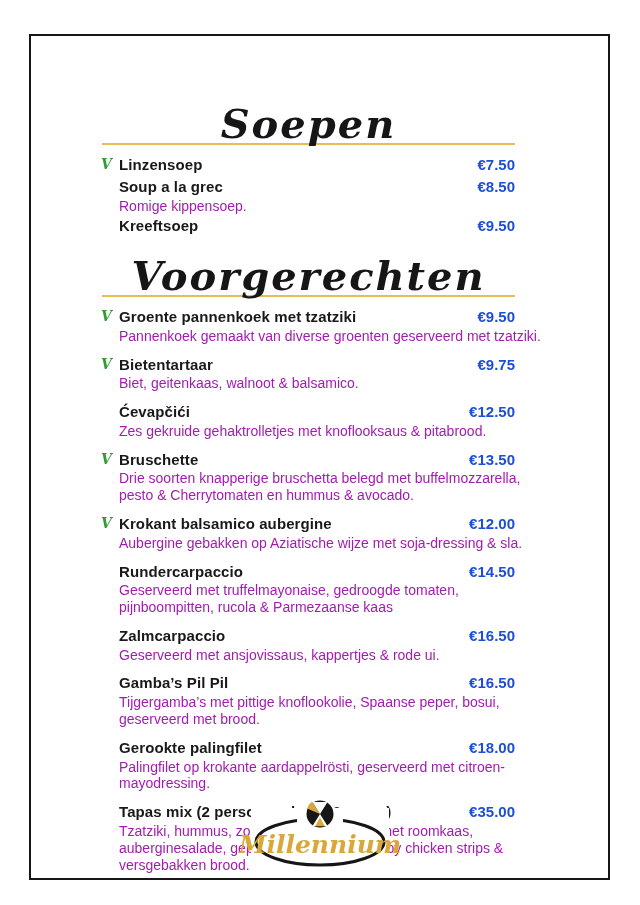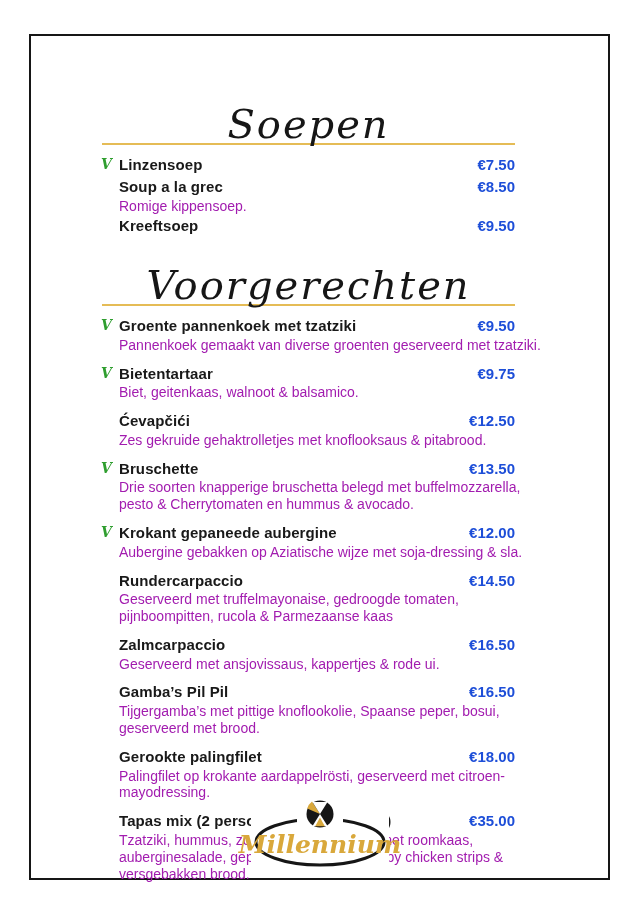--- a/index.html
+++ b/index.html
@@ -20,27 +20,27 @@
     box-sizing: border-box;
     border: 2px solid #161616;
     background: #ffffff;
   }
   .content {
     position: absolute;
     left: 71px;
     top: 64px;
     width: 413px;
   }
-  .menu-section + .menu-section { margin-top: 25px; }
+  .menu-section + .menu-section { margin-top: 16px; }
   .section-title {
     margin: 0;
     text-align: center;
     font-family: "DejaVu Serif", serif;
     font-style: italic;
-    font-weight: normal;
+    font-weight: bold;
     font-size: 40px;
     line-height: 1.2;
     color: #161616;
     letter-spacing: 2px;
   }
   .section-underline {
     height: 2px;
     background: #E5BC56;
     margin-top: -5px;
   }
@@ -175,21 +175,21 @@
       <span class="veg-mark">V</span>
       <span class="item-name">Bruschette</span>
       <span class="item-price">€13.50</span>
     </div>
     <div class="item-desc">Drie soorten knapperige bruschetta belegd met buffelmozzarella, pesto &amp; Cherrytomaten en hummus &amp; avocado.</div>
   </div>
 
   <div class="menu-item">
     <div class="item-row">
       <span class="veg-mark">V</span>
-      <span class="item-name">Krokant gepaneede aubergine</span>
+      <span class="item-name">Krokant balsamico aubergine</span>
       <span class="item-price">€12.00</span>
     </div>
     <div class="item-desc">Aubergine gebakken op Aziatische wijze met soja-dressing &amp; sla.</div>
   </div>
 
   <div class="menu-item">
     <div class="item-row">
 
       <span class="item-name">Rundercarpaccio</span>
       <span class="item-price">€14.50</span>

